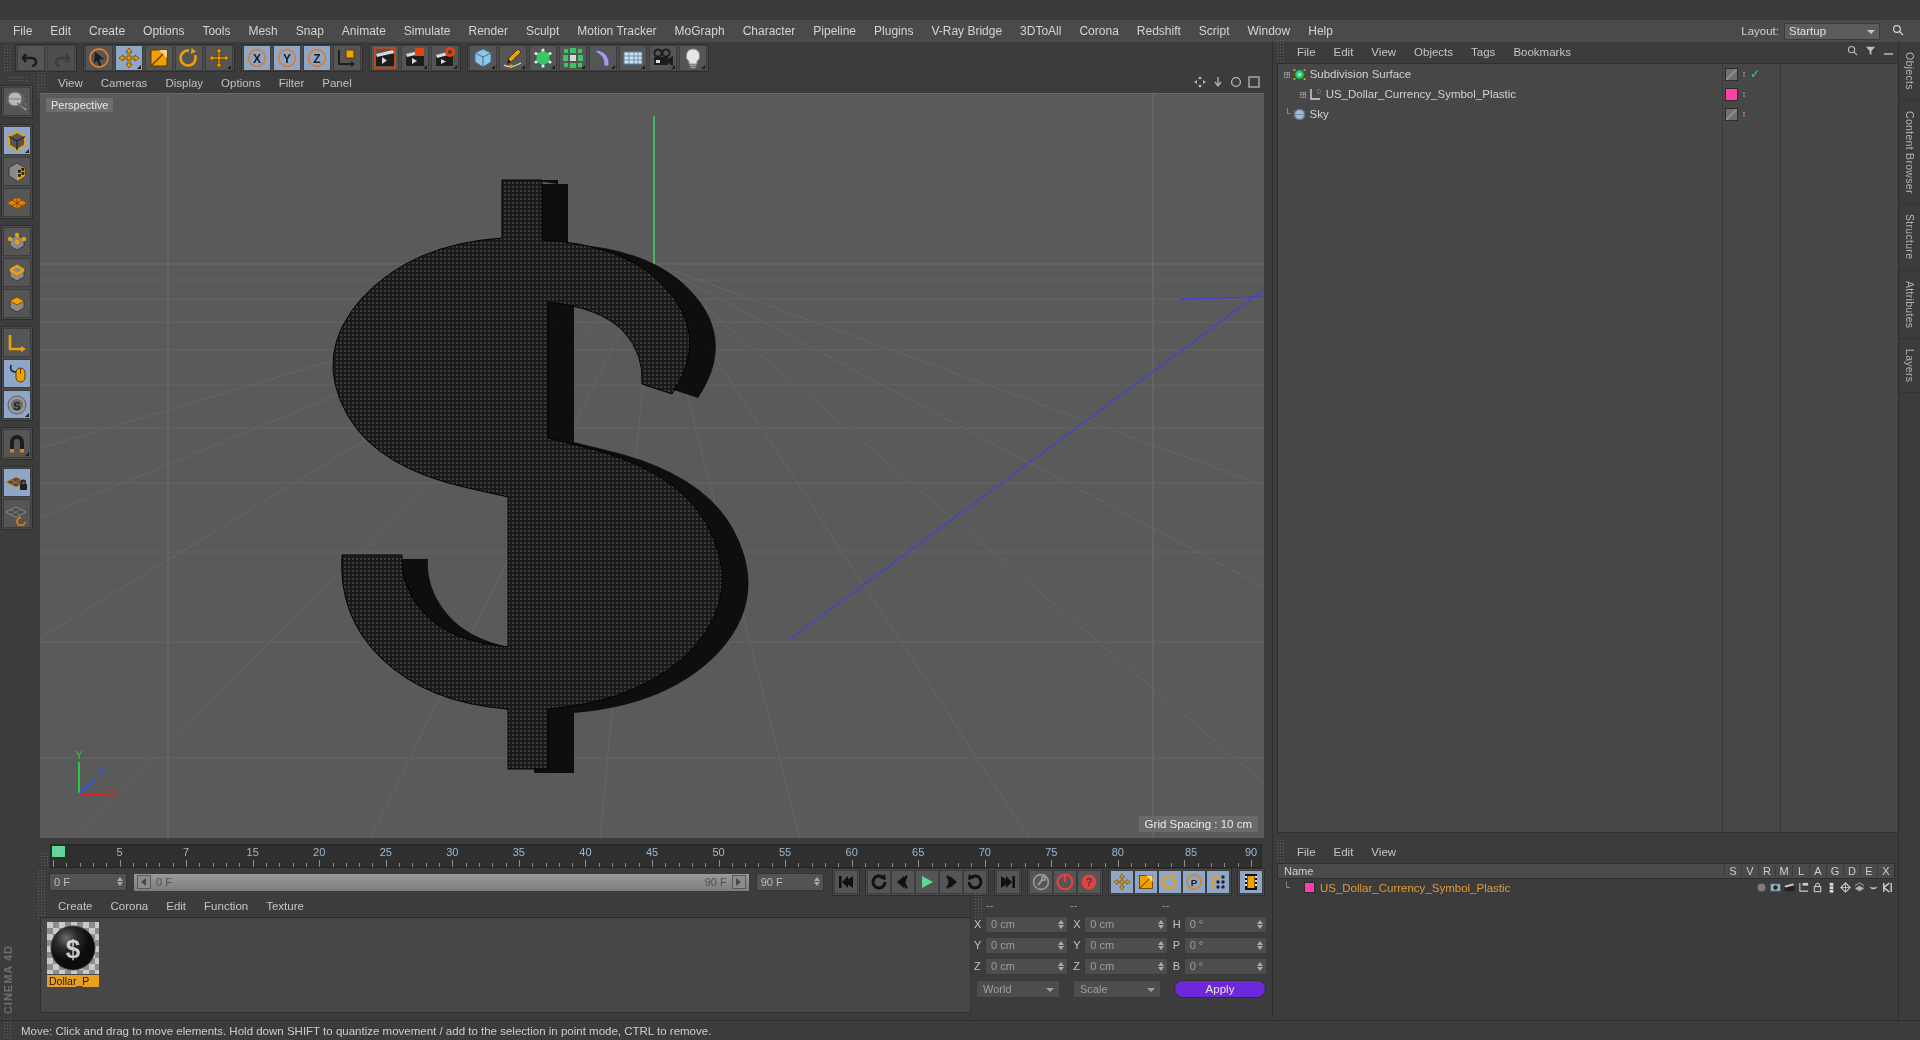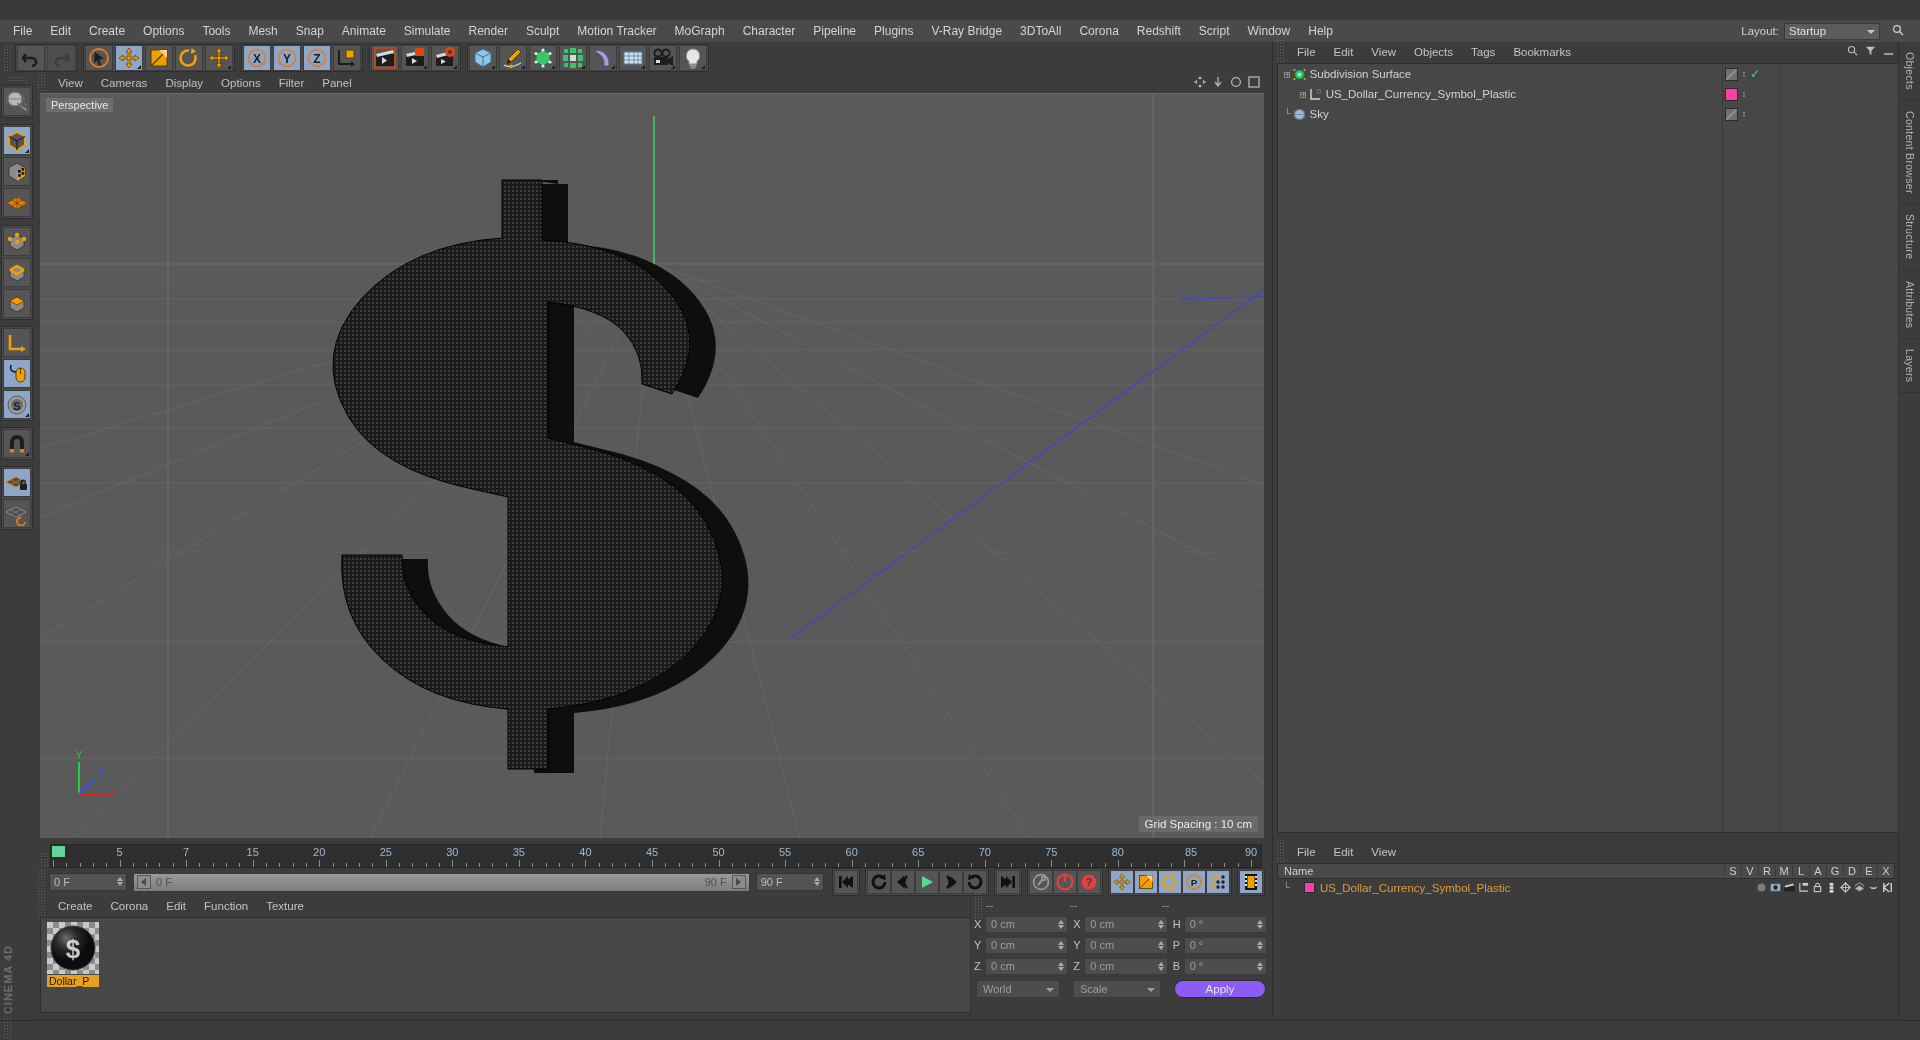--- a/index.html
+++ b/index.html
@@ -127,21 +127,21 @@
 
   
   .coords{position:absolute;left:970px;top:896px;width:302px;height:122px;background:#3c3c3c;border-left:1px solid #333;}
   .coordhead{height:18px;display:flex;align-items:center;font-size:11px;color:#9a9a9a;}
   .crow{display:flex;align-items:center;height:20px;margin-bottom:1px;padding-left:3px;}
   .clab{width:11px;font-size:11px;color:#c2c2c2;}
   .cfield{height:17px;background:#4d4d4d;border:1px solid #3a3a3a;flex:1;margin-right:5px;position:relative;
           display:flex;align-items:center;padding-left:5px;font-size:11px;color:#9e9e9e;}
   .csel{height:18px;background:#4d4d4d;border:1px solid #3a3a3a;display:flex;align-items:center;padding:0 6px;font-size:11px;color:#9e9e9e;position:relative;}
   .csel .arw{position:absolute;right:5px;top:7px;border-left:4px solid transparent;border-right:4px solid transparent;border-top:4px solid #9e9e9e;}
-  .applybtn{height:18px;border:1px solid #2e2e2e;background:#8b5cf6;border-radius:9px;display:flex;align-items:center;justify-content:center;font-size:11.5px;color:#e4e4e4;}
+  .applybtn{height:18px;border:1px solid #2e2e2e;background:#6d28d9;border-radius:9px;display:flex;align-items:center;justify-content:center;font-size:11.5px;color:#e4e4e4;}
 
   
   .laymgr{position:absolute;left:1272px;top:842px;width:626px;height:176px;background:#3c3c3c;border-left:1px solid #2e2e2e;}
   .layhead{position:absolute;left:4px;top:21px;width:618px;height:16px;background:#4a4a4a;border:1px solid #2e2e2e;display:flex;align-items:center;}
   .layhead .nm{padding-left:6px;font-size:11px;color:#cfcfcf;flex:1;}
   .layhead .col{width:17px;text-align:center;font-size:11px;color:#cfcfcf;border-left:1px solid #3a3a3a;}
   .layrow{position:absolute;left:4px;top:37px;width:618px;height:17px;display:flex;align-items:center;font-size:11.5px;color:#e09a3a;}
   .layswatch{width:11px;height:11px;background:#ff3fa8;margin:0 5px 0 14px;border:1px solid #2b2b2b;}
 
   
@@ -1163,15 +1163,16 @@
           </svg>
         <svg width="11" height="11" viewBox="0 0 12 12">
             <path d="M2 1 V11 M2 6 L8 1 M2 6 L8 11 M10 1 V11" stroke="#ddd" stroke-width="1.4" fill="none"></path>
           </svg>
       </span>
     </div>
   </div>
 
   <div class="statusbar">
     <div class="grip"></div>
+    <div class="txt">Move: Click and drag to move elements. Hold down SHIFT to quantize movement / add to the selection in point mode, CTRL to remove.</div>
   </div>
 
 </div>
 
 </body></html>

